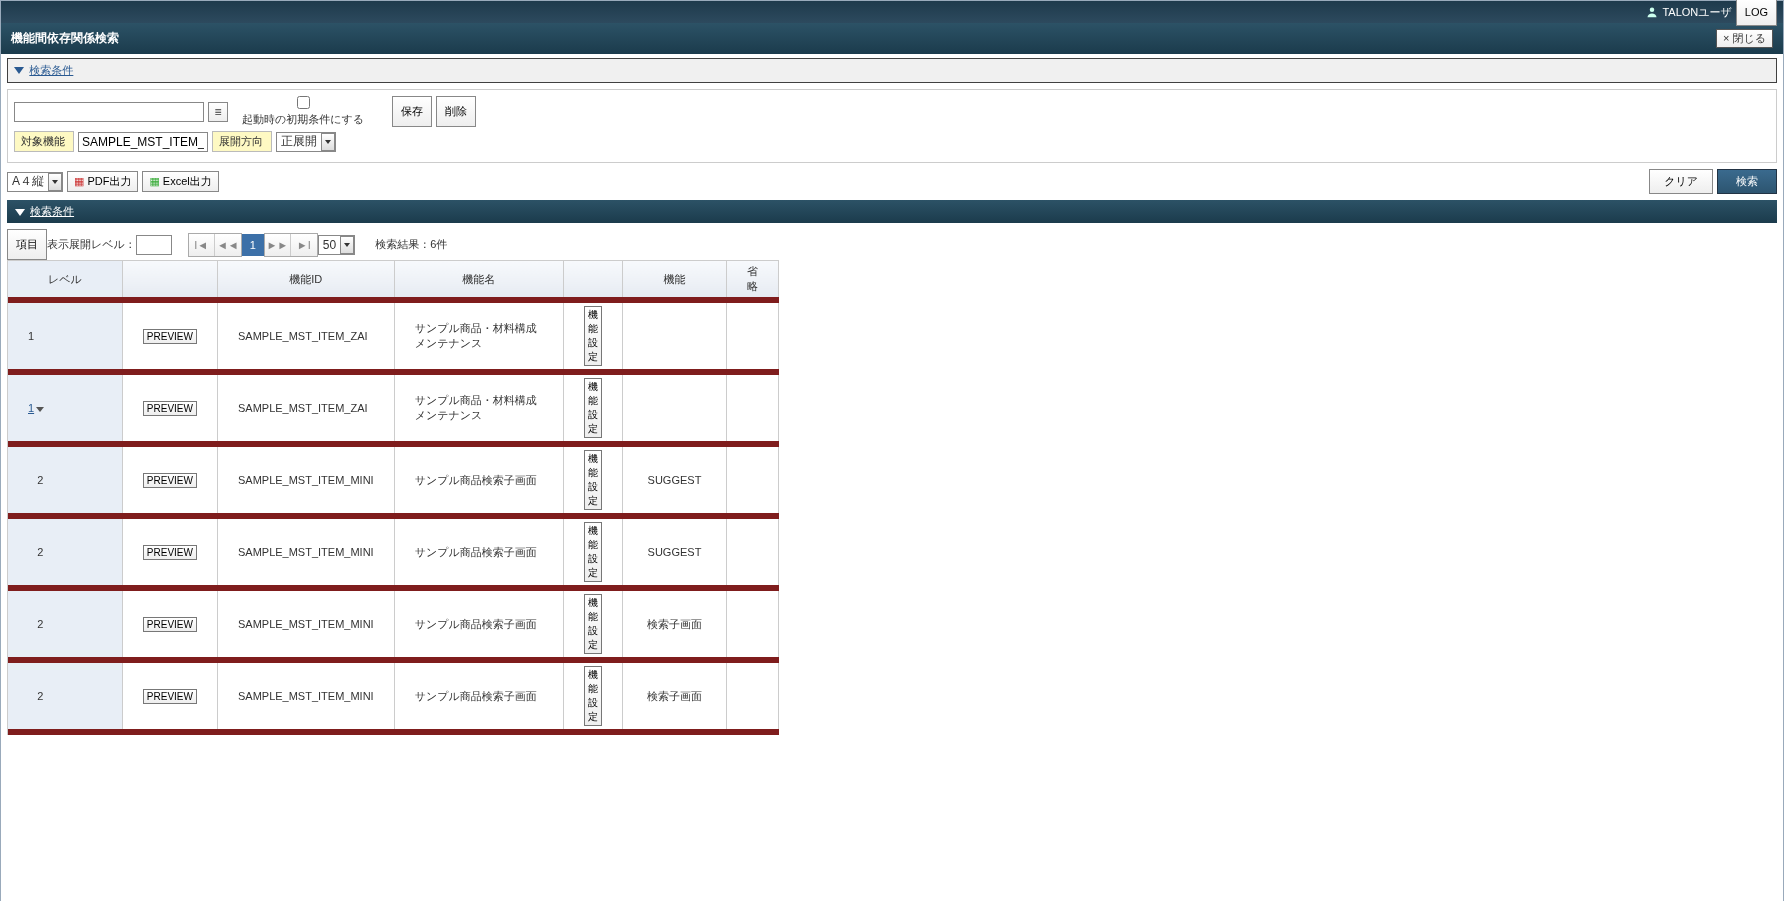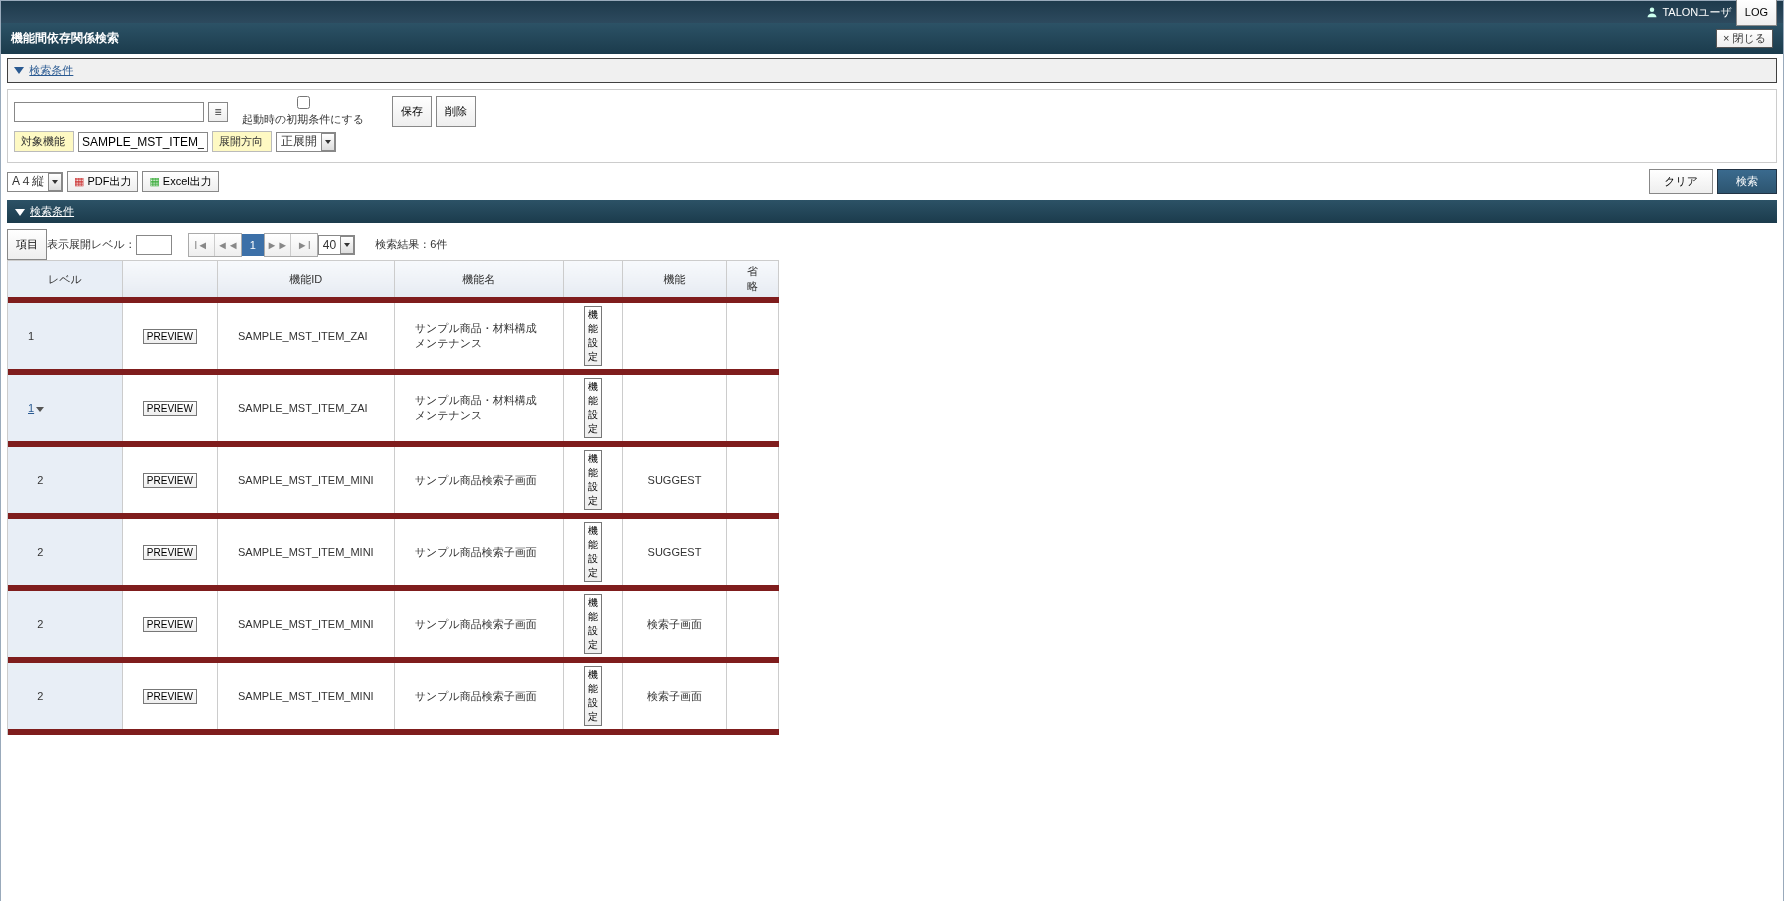--- a/index.html
+++ b/index.html
@@ -132,21 +132,21 @@
     <span class="pager-box">
       <button class="pager-btn">I◄</button>
       <button class="pager-btn">◄◄</button>
     </span>
     <span class="page-num">1</span>
     <span class="pager-box">
       <button class="pager-btn">►►</button>
       <button class="pager-btn">►I</button>
     </span>
     <span class="select-wrap">
-      <span>40</span>
+      <span>50</span>
       <span class="select-btn"></span>
     </span>
     <span style="width:20px"></span>
     <span>検索結果：6件</span>
   </div>
 
   <div class="table-wrap">
     <table>
       <thead>
         <tr>

